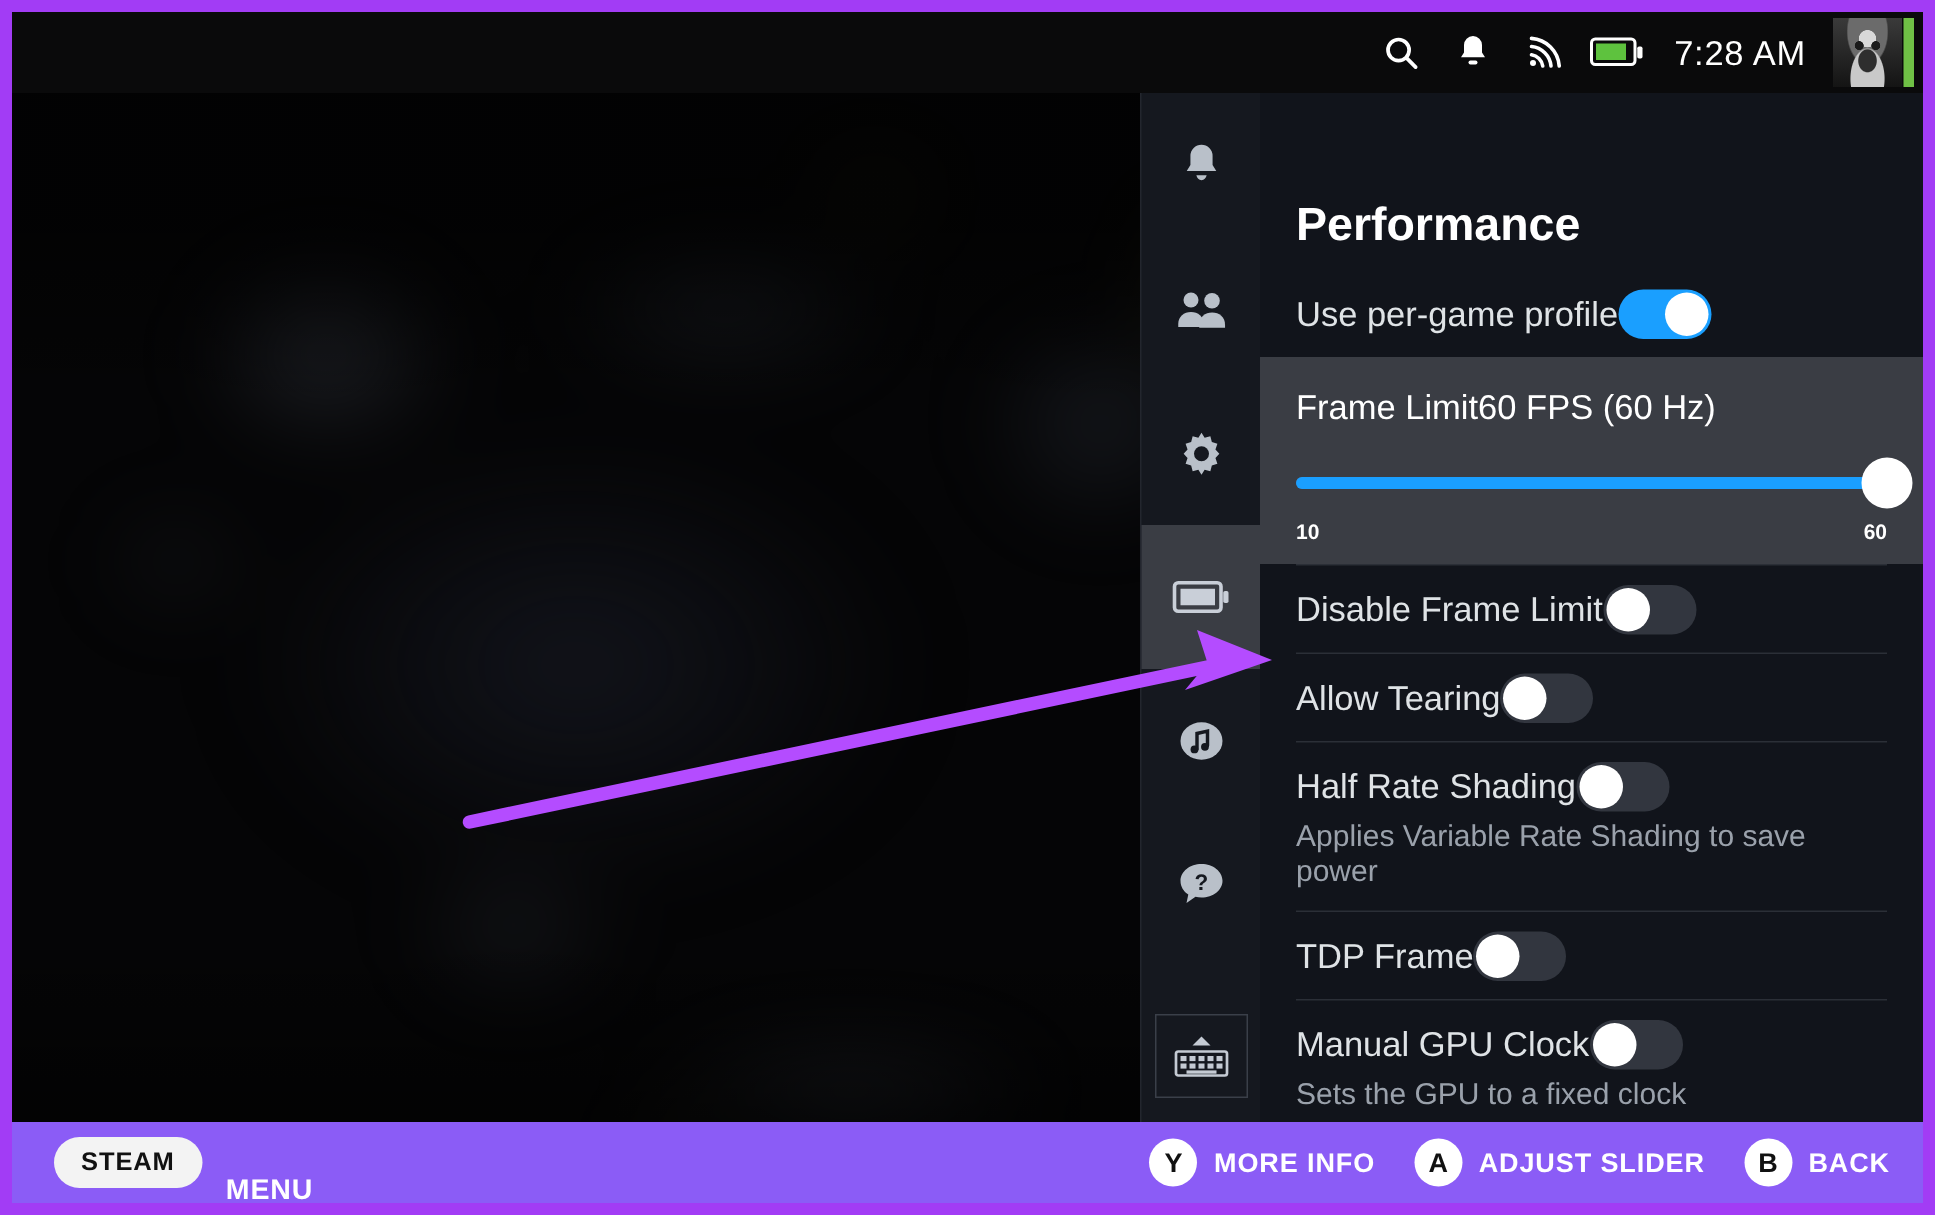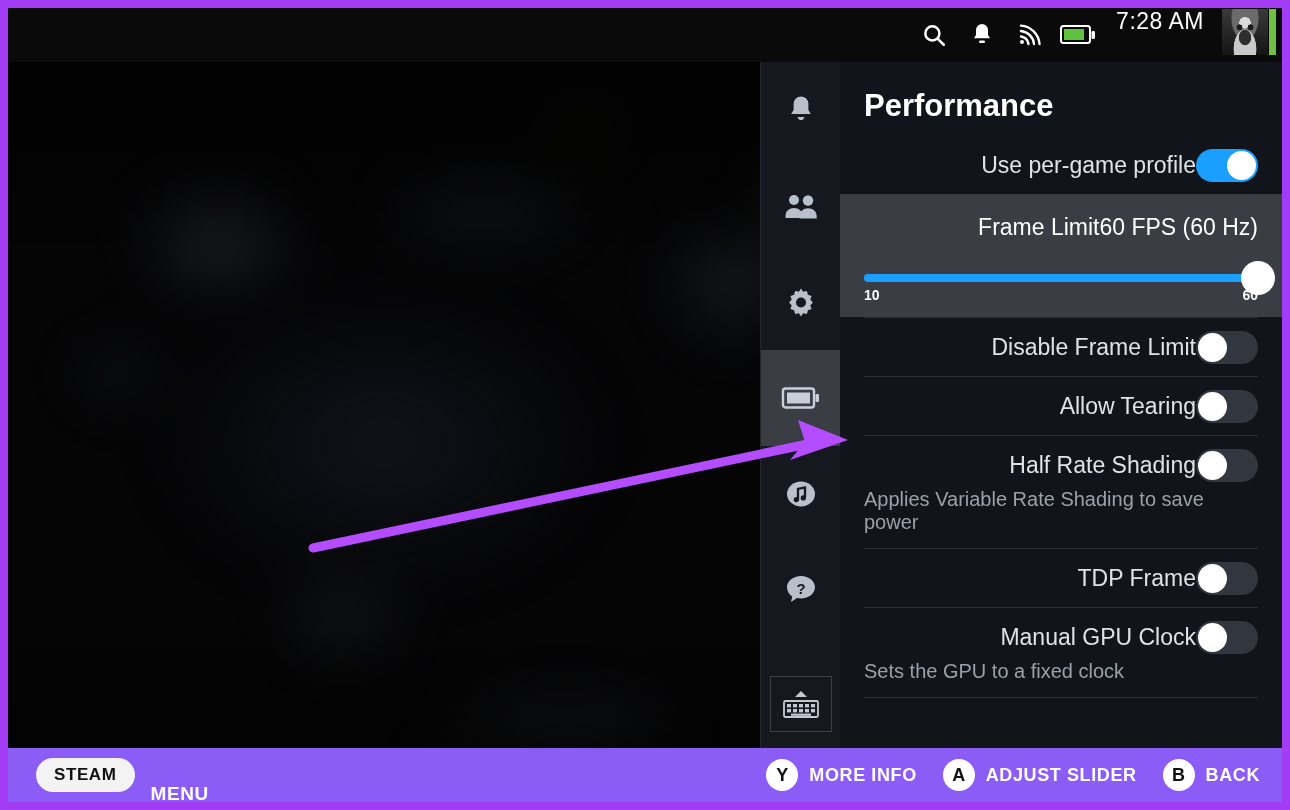--- a/index.html
+++ b/index.html
@@ -13,21 +13,21 @@
     position:absolute; left:8px; top:8px;
     width:1274px; height:794px;
     background:#000;
     overflow:hidden;
   }
 
   
   #statusbar {
     position:absolute; left:0; top:0; width:100%; height:54px;
     background:#0a0a0b;
-    display:flex; align-items:flex-start; justify-content:flex-end;
+    display:flex; align-items:center; justify-content:flex-end;
     padding-right:6px;
   }
   .sb-icon {
     width:48px; height:54px;
     display:flex; align-items:center; justify-content:center;
     color:#fff;
   }
   .sb-time {
     color:#fff; font-size:23px; letter-spacing:.5px;
     padding:0 18px 0 14px; white-space:nowrap;
@@ -107,26 +107,27 @@
 
   
   #panel {
     position:absolute; left:832px; top:54px; width:442px; height:686px;
     background:#11141b;
     overflow:hidden;
   }
   #panel-title {
     color:#fff; font-size:31px; font-weight:bold;
     padding:26px 24px 12px 24px;
+    margin-top:44px;
   }
   .row {
     padding:0 24px; position:relative;
   }
   .row-main {
-    display:flex; align-items:center; justify-content:flex-end;
+    display:flex; align-items:center; justify-content:flex-start;
     min-height:58px;
   }
   .row-label { color:#dfe3e6; font-size:23px; }
   .row-value { color:#dfe3e6; font-size:23px; }
   .row-desc {
     color:#9aa1ab; font-size:20px;
     padding-bottom:14px; margin-top:-6px;
   }
   .divider { height:1px; background:#2b2f37; margin:0 24px; }
 
@@ -160,21 +161,21 @@
     position:absolute; left:0; top:0; height:8px;
     border-radius:4px; background:#1a9fff;
   }
   .slider-knob {
     position:absolute; top:50%; width:34px; height:34px;
     border-radius:50%; background:#fff; transform:translate(-50%,-50%);
   }
   .slider-ends {
     display:flex; justify-content:space-between;
     color:#fff; font-size:14px; font-weight:bold;
-    margin-top:5px;
+    margin-top:20px;
   }
 
   
   #footer {
     position:absolute; left:0; bottom:0; width:100%; height:54px;
     background:#8b5cf6;
     display:flex; align-items:center; justify-content:space-between;
     padding:0 22px 0 28px;
   }
   .steam-pill {

